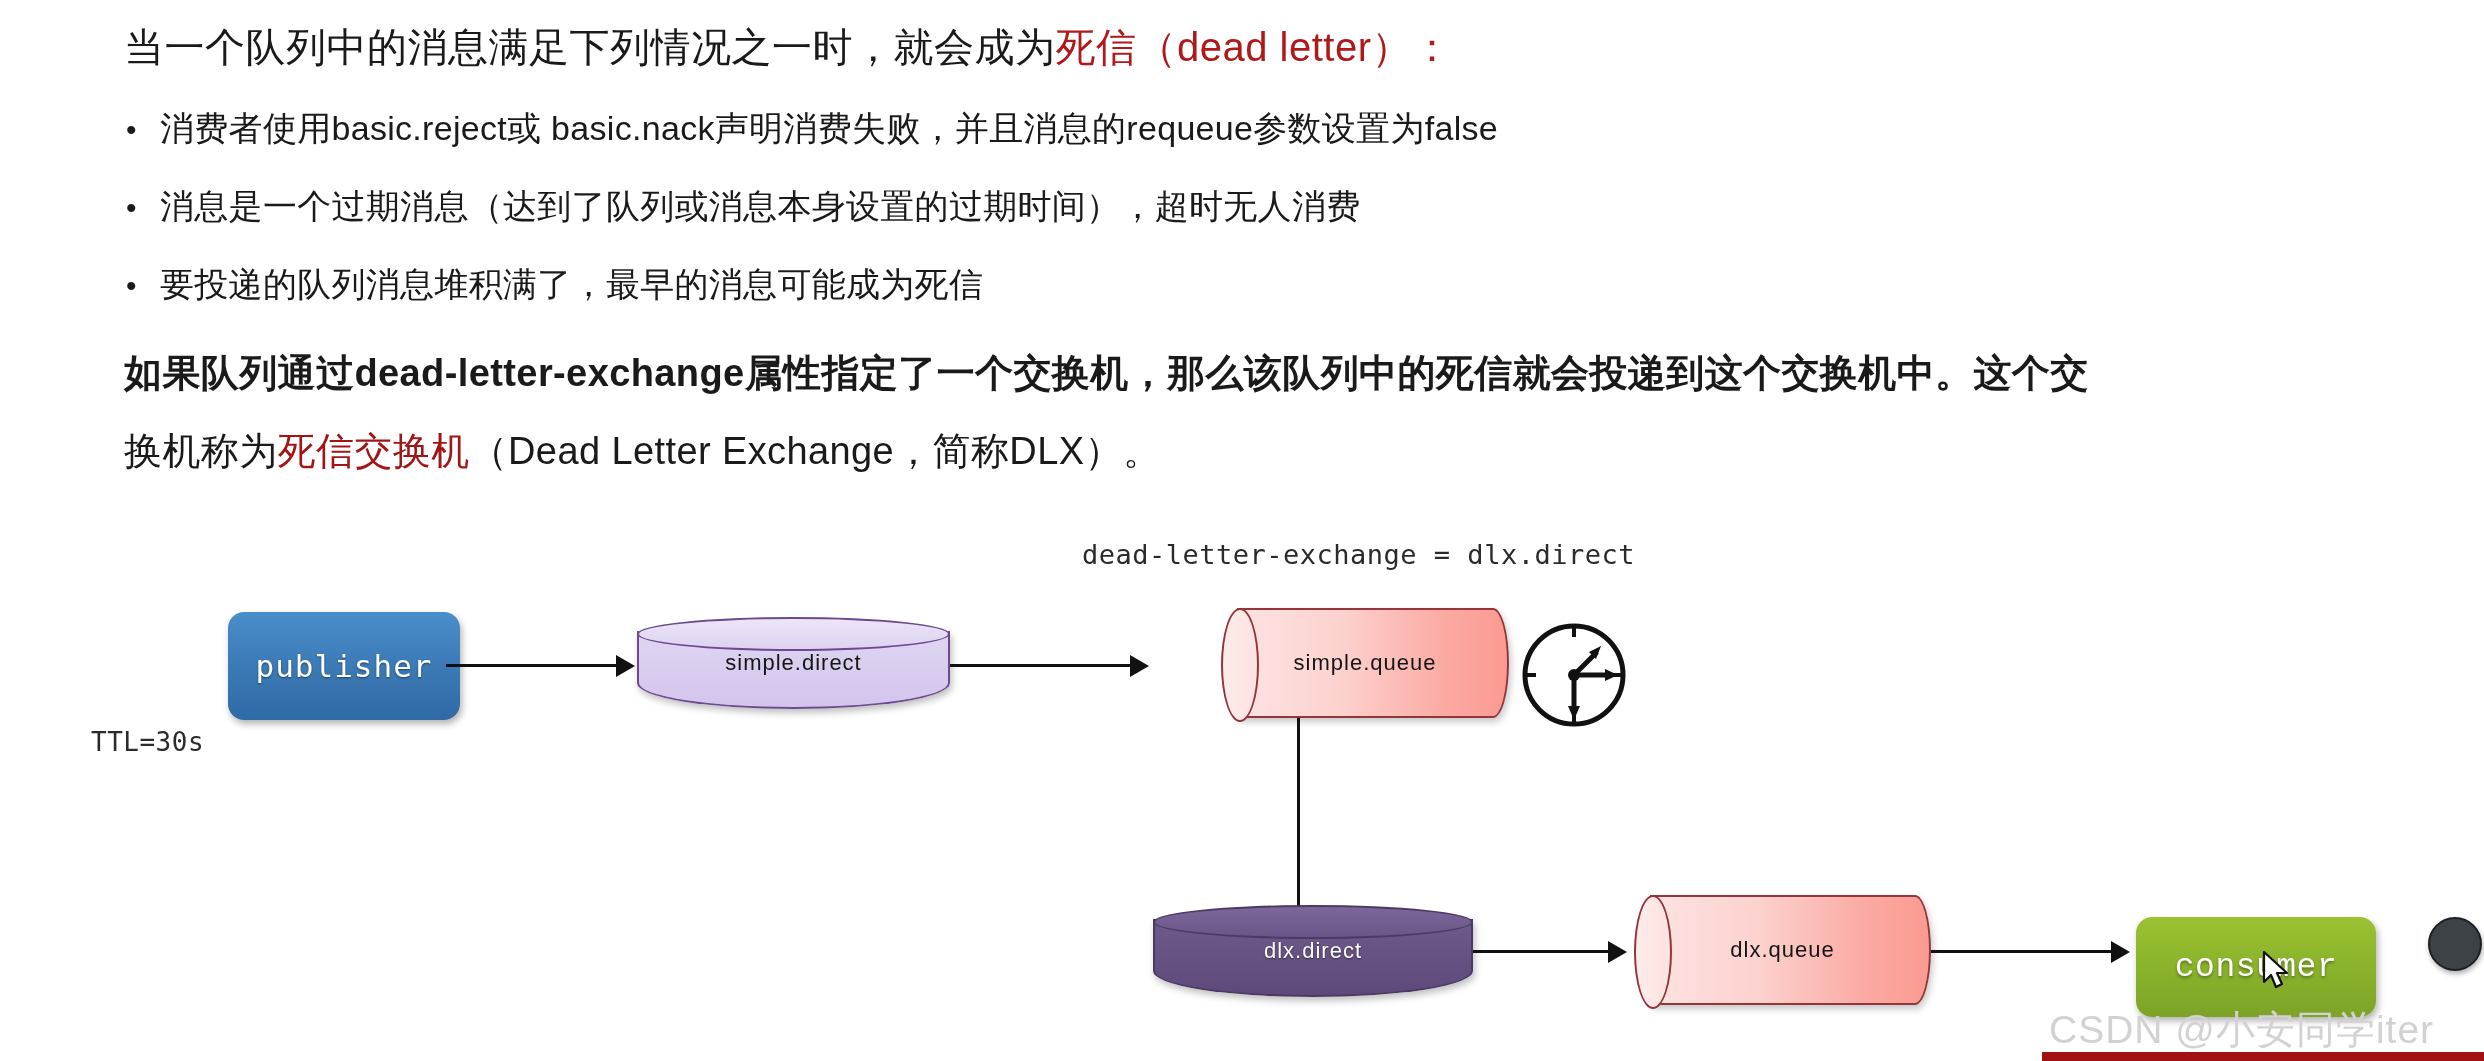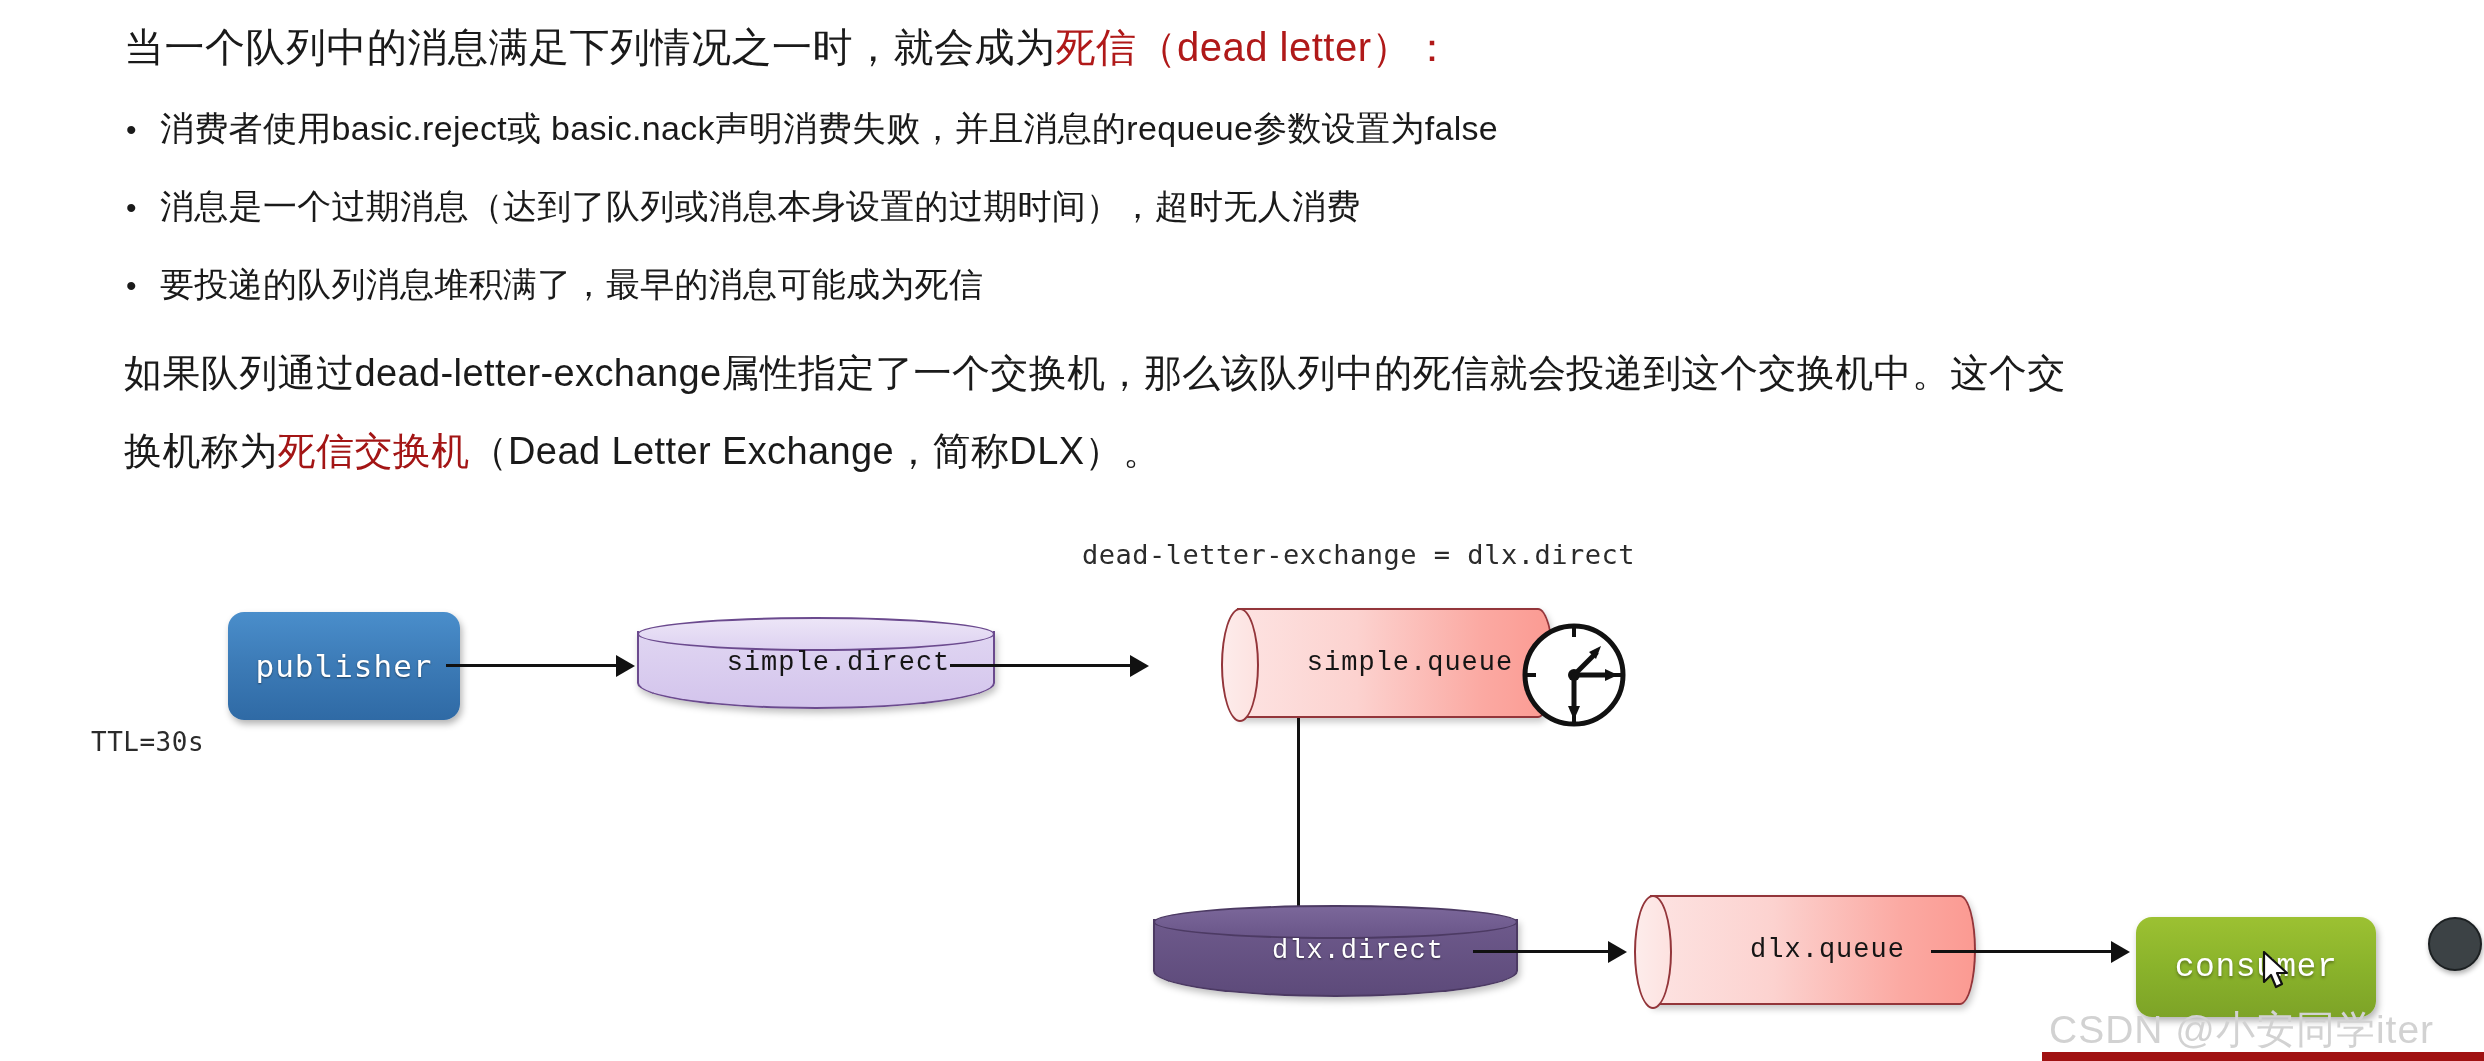--- a/index.html
+++ b/index.html
@@ -58,21 +58,21 @@
   #bullet-2 { left: 126px; top: 264px; }
 
   .para {
     position: absolute;
     left: 124px;
     font-size: 38px;
     line-height: 1.25;
     white-space: nowrap;
     letter-spacing: 0.4px;
   }
-  #para-line-0 { top: 350px; }
+  #para-line-0 { top: 350px; font-weight: bold; }
   #para-line-1 { top: 428px; }
 
   
   .diagram {
     position: absolute;
     left: 0;
     top: 0;
     width: 2484px;
     height: 1061px;
     margin-left: 25px;
@@ -130,24 +130,23 @@
     letter-spacing: 0.5px;
     text-shadow: 0 2px 3px rgba(0,0,0,0.35);
   }
 
   
   .cylinder {
     position: absolute;
     display: flex;
     align-items: center;
     justify-content: center;
-    font-family: Liberation Mono, monospace;
-    font-size: 27px;
+    font-family: Liberation Sans, sans-serif;
+    font-size: 22px;
     letter-spacing: 1px;
-    padding-left: 45px;
   }
   .cylinder .cyl-label {
     position: relative;
     z-index: 3;
   }
 
   
   .cyl-h .cyl-main {
     position: absolute;
     left: 16px; right: 0; top: 0; bottom: 0;

